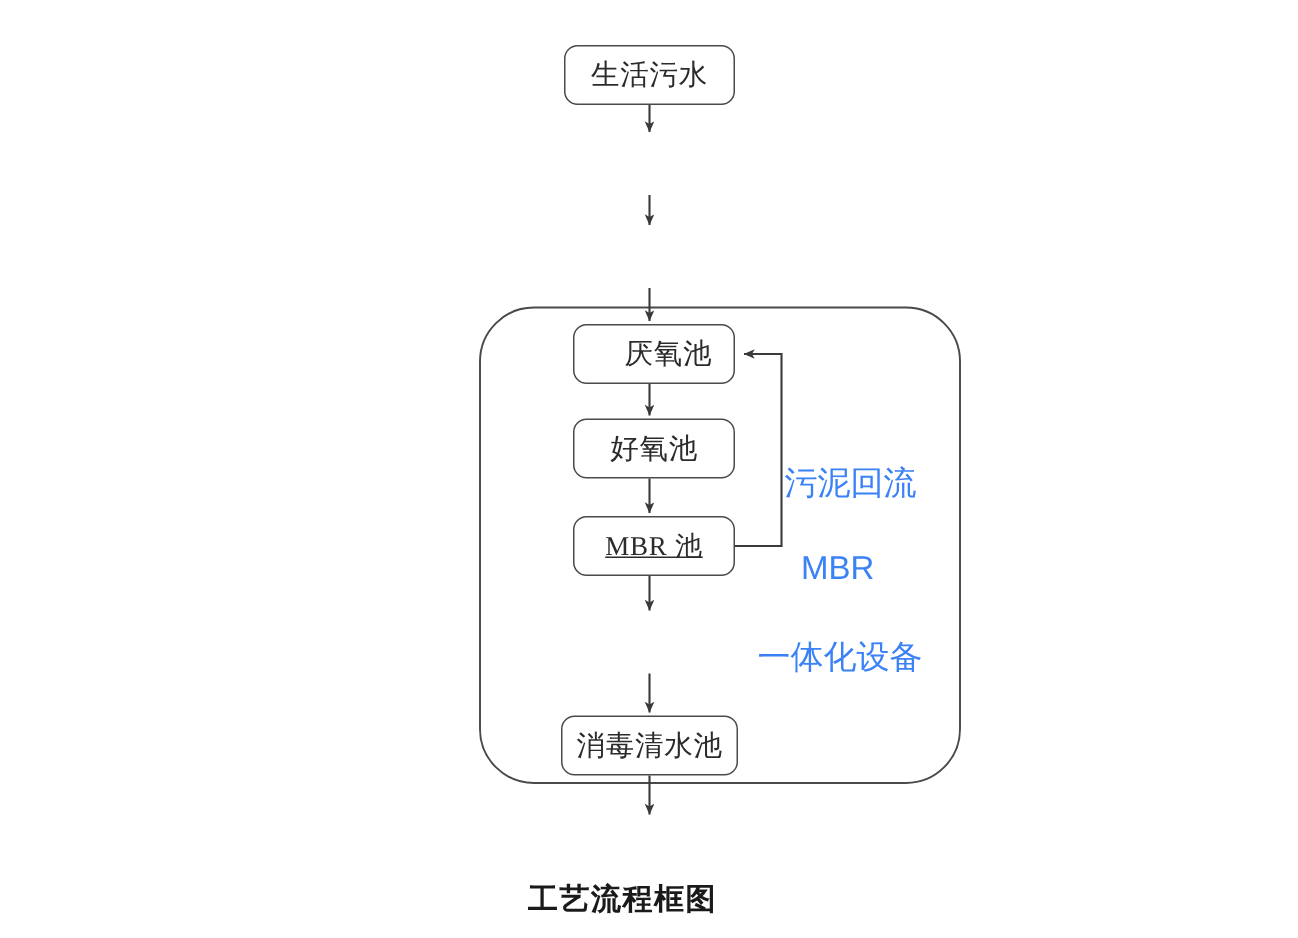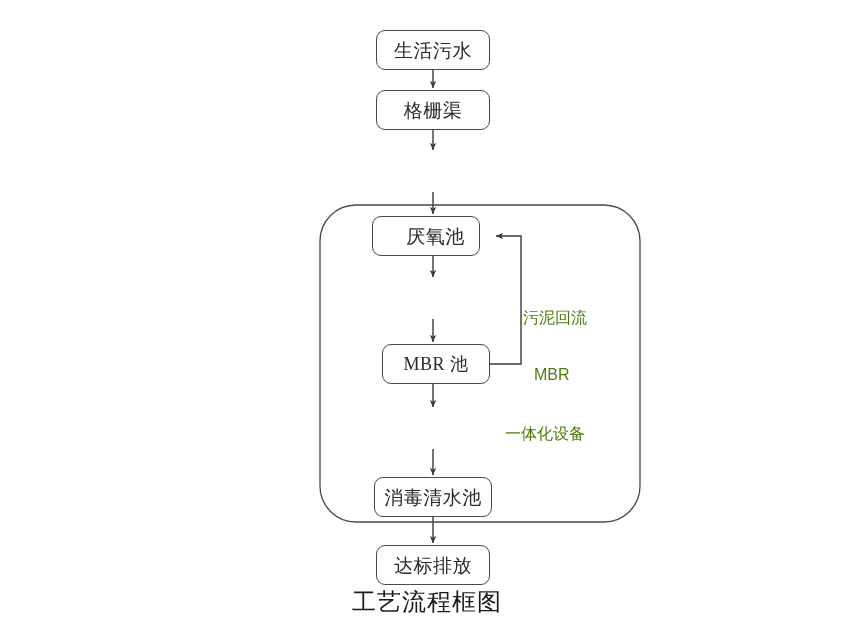--- a/index.html
+++ b/index.html
@@ -39,31 +39,31 @@
     letter-spacing: 0.5px;
     line-height: 1;
     z-index: 3;
   }
   .node.mbr-pool {
     font-family: "Liberation Serif", "DejaVu Serif", serif;
     font-size: 18px;
   }
   .label-free {
     position: absolute;
-    color: #4d7c0f;
-    font-size: 16px;
+    color: #3b82f6;
+    font-size: 22px;
     line-height: 1.25;
     white-space: nowrap;
     z-index: 3;
   }
   .caption {
     position: absolute;
     color: #1a1a1a;
-    font-size: 24px;
-    font-weight: normal;
+    font-size: 20px;
+    font-weight: bold;
     letter-spacing: 1px;
     white-space: nowrap;
     z-index: 4;
   }
 </style>
 </head>
 <body>
 
 <div id="canvas">
 
@@ -83,32 +83,31 @@
     <line x1="433" y1="319" x2="433" y2="342" stroke="#3a3a3a" stroke-width="1.4" marker-end="url(#arrowhead)"></line>
     <line x1="433" y1="384" x2="433" y2="407" stroke="#3a3a3a" stroke-width="1.4" marker-end="url(#arrowhead)"></line>
     <line x1="433" y1="449" x2="433" y2="475" stroke="#3a3a3a" stroke-width="1.4" marker-end="url(#arrowhead)"></line>
     <line x1="433" y1="517" x2="433" y2="543" stroke="#3a3a3a" stroke-width="1.4" marker-end="url(#arrowhead)"></line>
 
     <path d="M490,364 L521,364 L521,236 L496,236" fill="none" stroke="#3a3a3a" stroke-width="1.4" marker-end="url(#arrowhead)"></path>
   </svg>
 
   <div class="node" style="left:376px; top:30px; width:114px; height:40px;">生活污水</div>
 
-  <div class="node" style="left:376px; top:90px; width:114px; height:40px;">格栅渠</div>
 
 
-  <div class="node" style="left:372px; top:216px; width:108px; height:40px;padding-left:19px;">厌氧池</div>
+  <div class="node" style="left:382px; top:216px; width:108px; height:40px;padding-left:19px;">厌氧池</div>
 
+  <div class="node" style="left:382px; top:279px; width:108px; height:40px;">好氧池</div>
 
-  <div class="node mbr-pool" style="left:382px; top:344px; width:108px; height:40px;">MBR 池</div>
+  <div class="node mbr-pool" style="left:382px; top:344px; width:108px; height:40px;text-decoration:underline;">MBR 池</div>
 
 
   <div class="node" style="left:374px; top:477px; width:118px; height:40px;">消毒清水池</div>
 
-  <div class="node" style="left:376px; top:545px; width:114px; height:40px;">达标排放</div>
 
   <div class="label-free" style="left:523px; top:308px;">污泥回流</div>
 
   <div class="label-free" style="left:534px; top:365px;">MBR</div>
 
   <div class="label-free" style="left:505px; top:409px;margin-top:15px;">一体化设备</div>
 
   <div class="caption" style="left:352px; top:586px;">工艺流程框图</div>
 
 </div>

